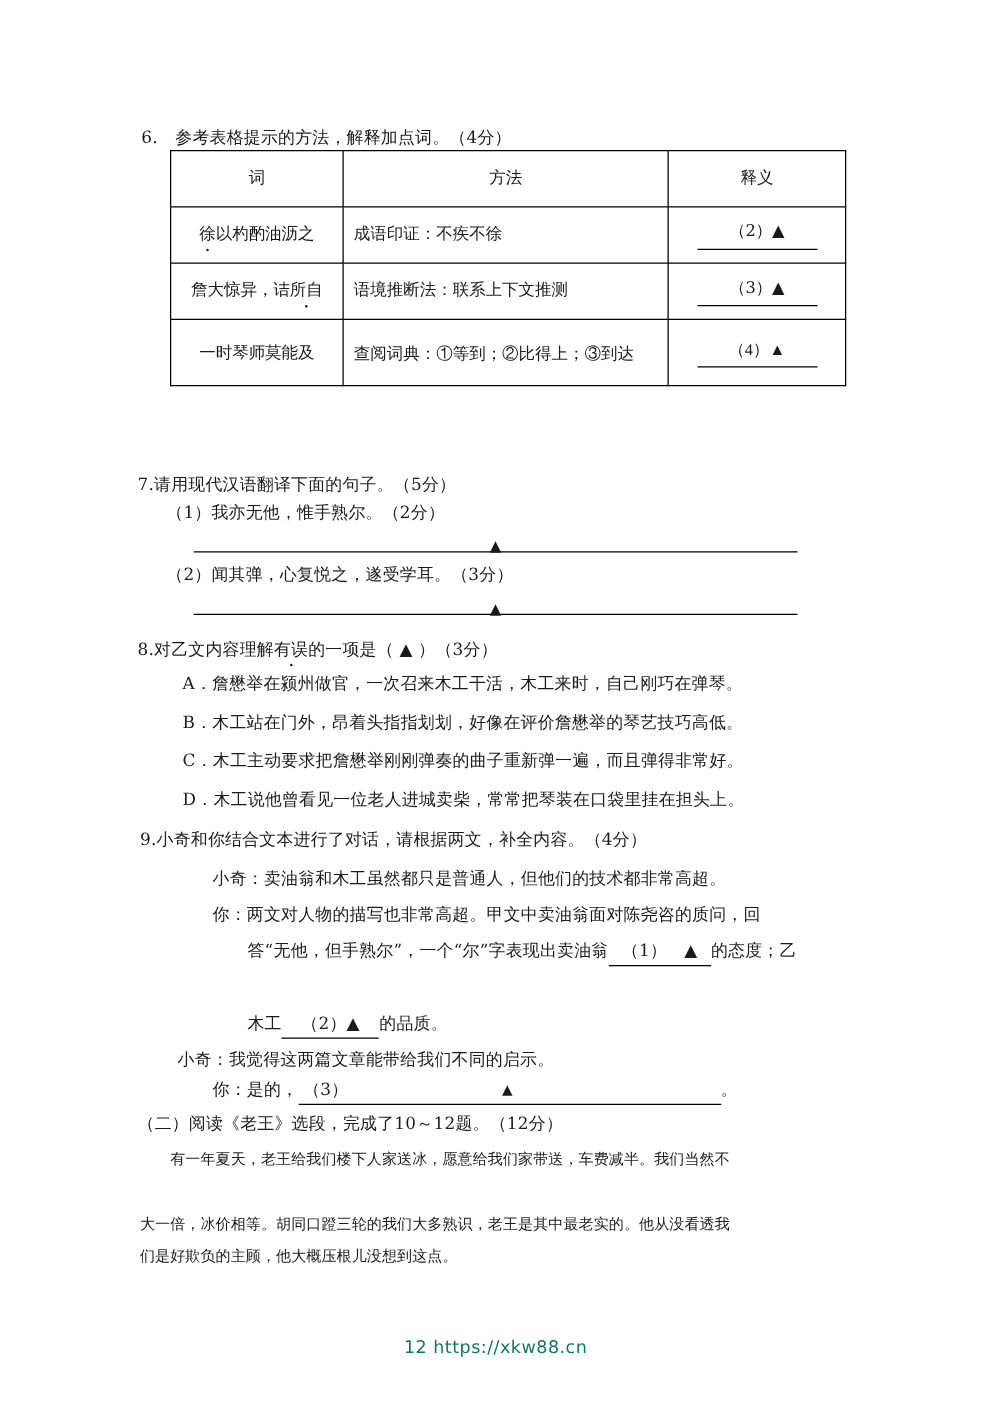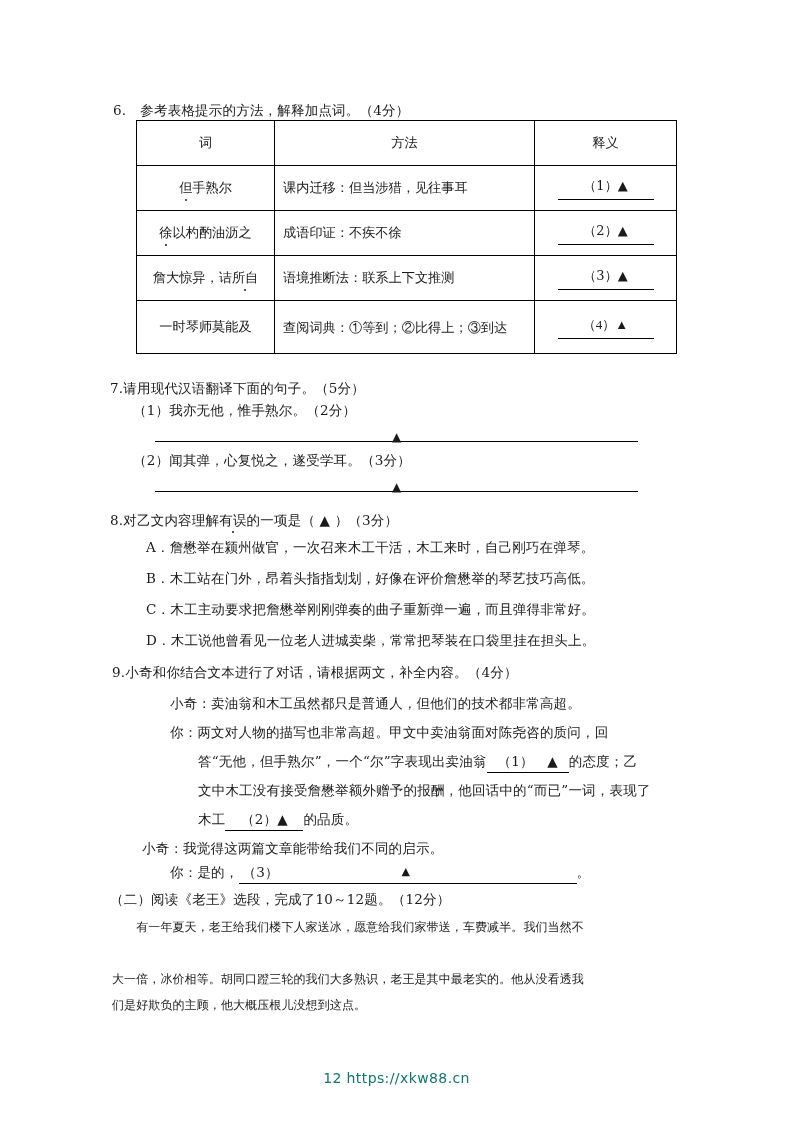--- a/index.html
+++ b/index.html
@@ -129,29 +129,20 @@
   </div>
 
   <table class="vtable" style="left:136px; top:120px;">
     <tbody>
         <tr class="hdr">
       <td class="c-word">词</td>
       <td class="c-method" style="">方法</td>
       <td class="c-mean">释义</td>
     </tr>
 
-    <tr class="bd">
-      <td class="c-word">
-        <span class="dotchar">但</span><span>手熟尔</span>
-      </td>
-      <td class="c-method">课内迁移：但当涉猎，见往事耳</td>
-      <td class="c-mean">
-        <span class="cell-blank">（1）▲</span>
-      </td>
-    </tr>
 
     <tr class="bd">
       <td class="c-word">
         <span class="dotchar">徐</span><span>以杓酌油沥之</span>
       </td>
       <td class="c-method">成语印证：不疾不徐</td>
       <td class="c-mean">
         <span class="cell-blank">（2）▲</span>
       </td>
     </tr>
@@ -220,21 +211,20 @@
   </div>
 
   <div class="q-line" style="left:170px; top:722px;">
     <span>你：</span><span>两文对人物的描写也非常高超。甲文中卖油翁面对陈尧咨的质问，回</span>
   </div>
 
   <div class="q-line" style="left:198px; top:751px;">
     <span>答“无他，但手熟尔”，一个“尔”字表现出卖油翁</span><span class="inl-blank" style="min-width:74px">（1）　▲</span><span>的态度；乙</span>
   </div>
 
-  <div class="q-line" style="left:198px; top:780px;">文中木工没有接受詹懋举额外赠予的报酬，他回话中的“而已”一词，表现了</div>
 
   <div class="q-line" style="left:198px; top:809px;">
     <span>木工</span><span class="inl-blank" style="min-width:70px">（2）▲</span><span>的品质。</span>
   </div>
 
   <div class="q-line" style="left:142px; top:838px;">
     <span>小奇：</span><span>我觉得这两篇文章能带给我们不同的启示。</span>
   </div>
 
   <div class="q-line" style="left:170px; top:862px;">

